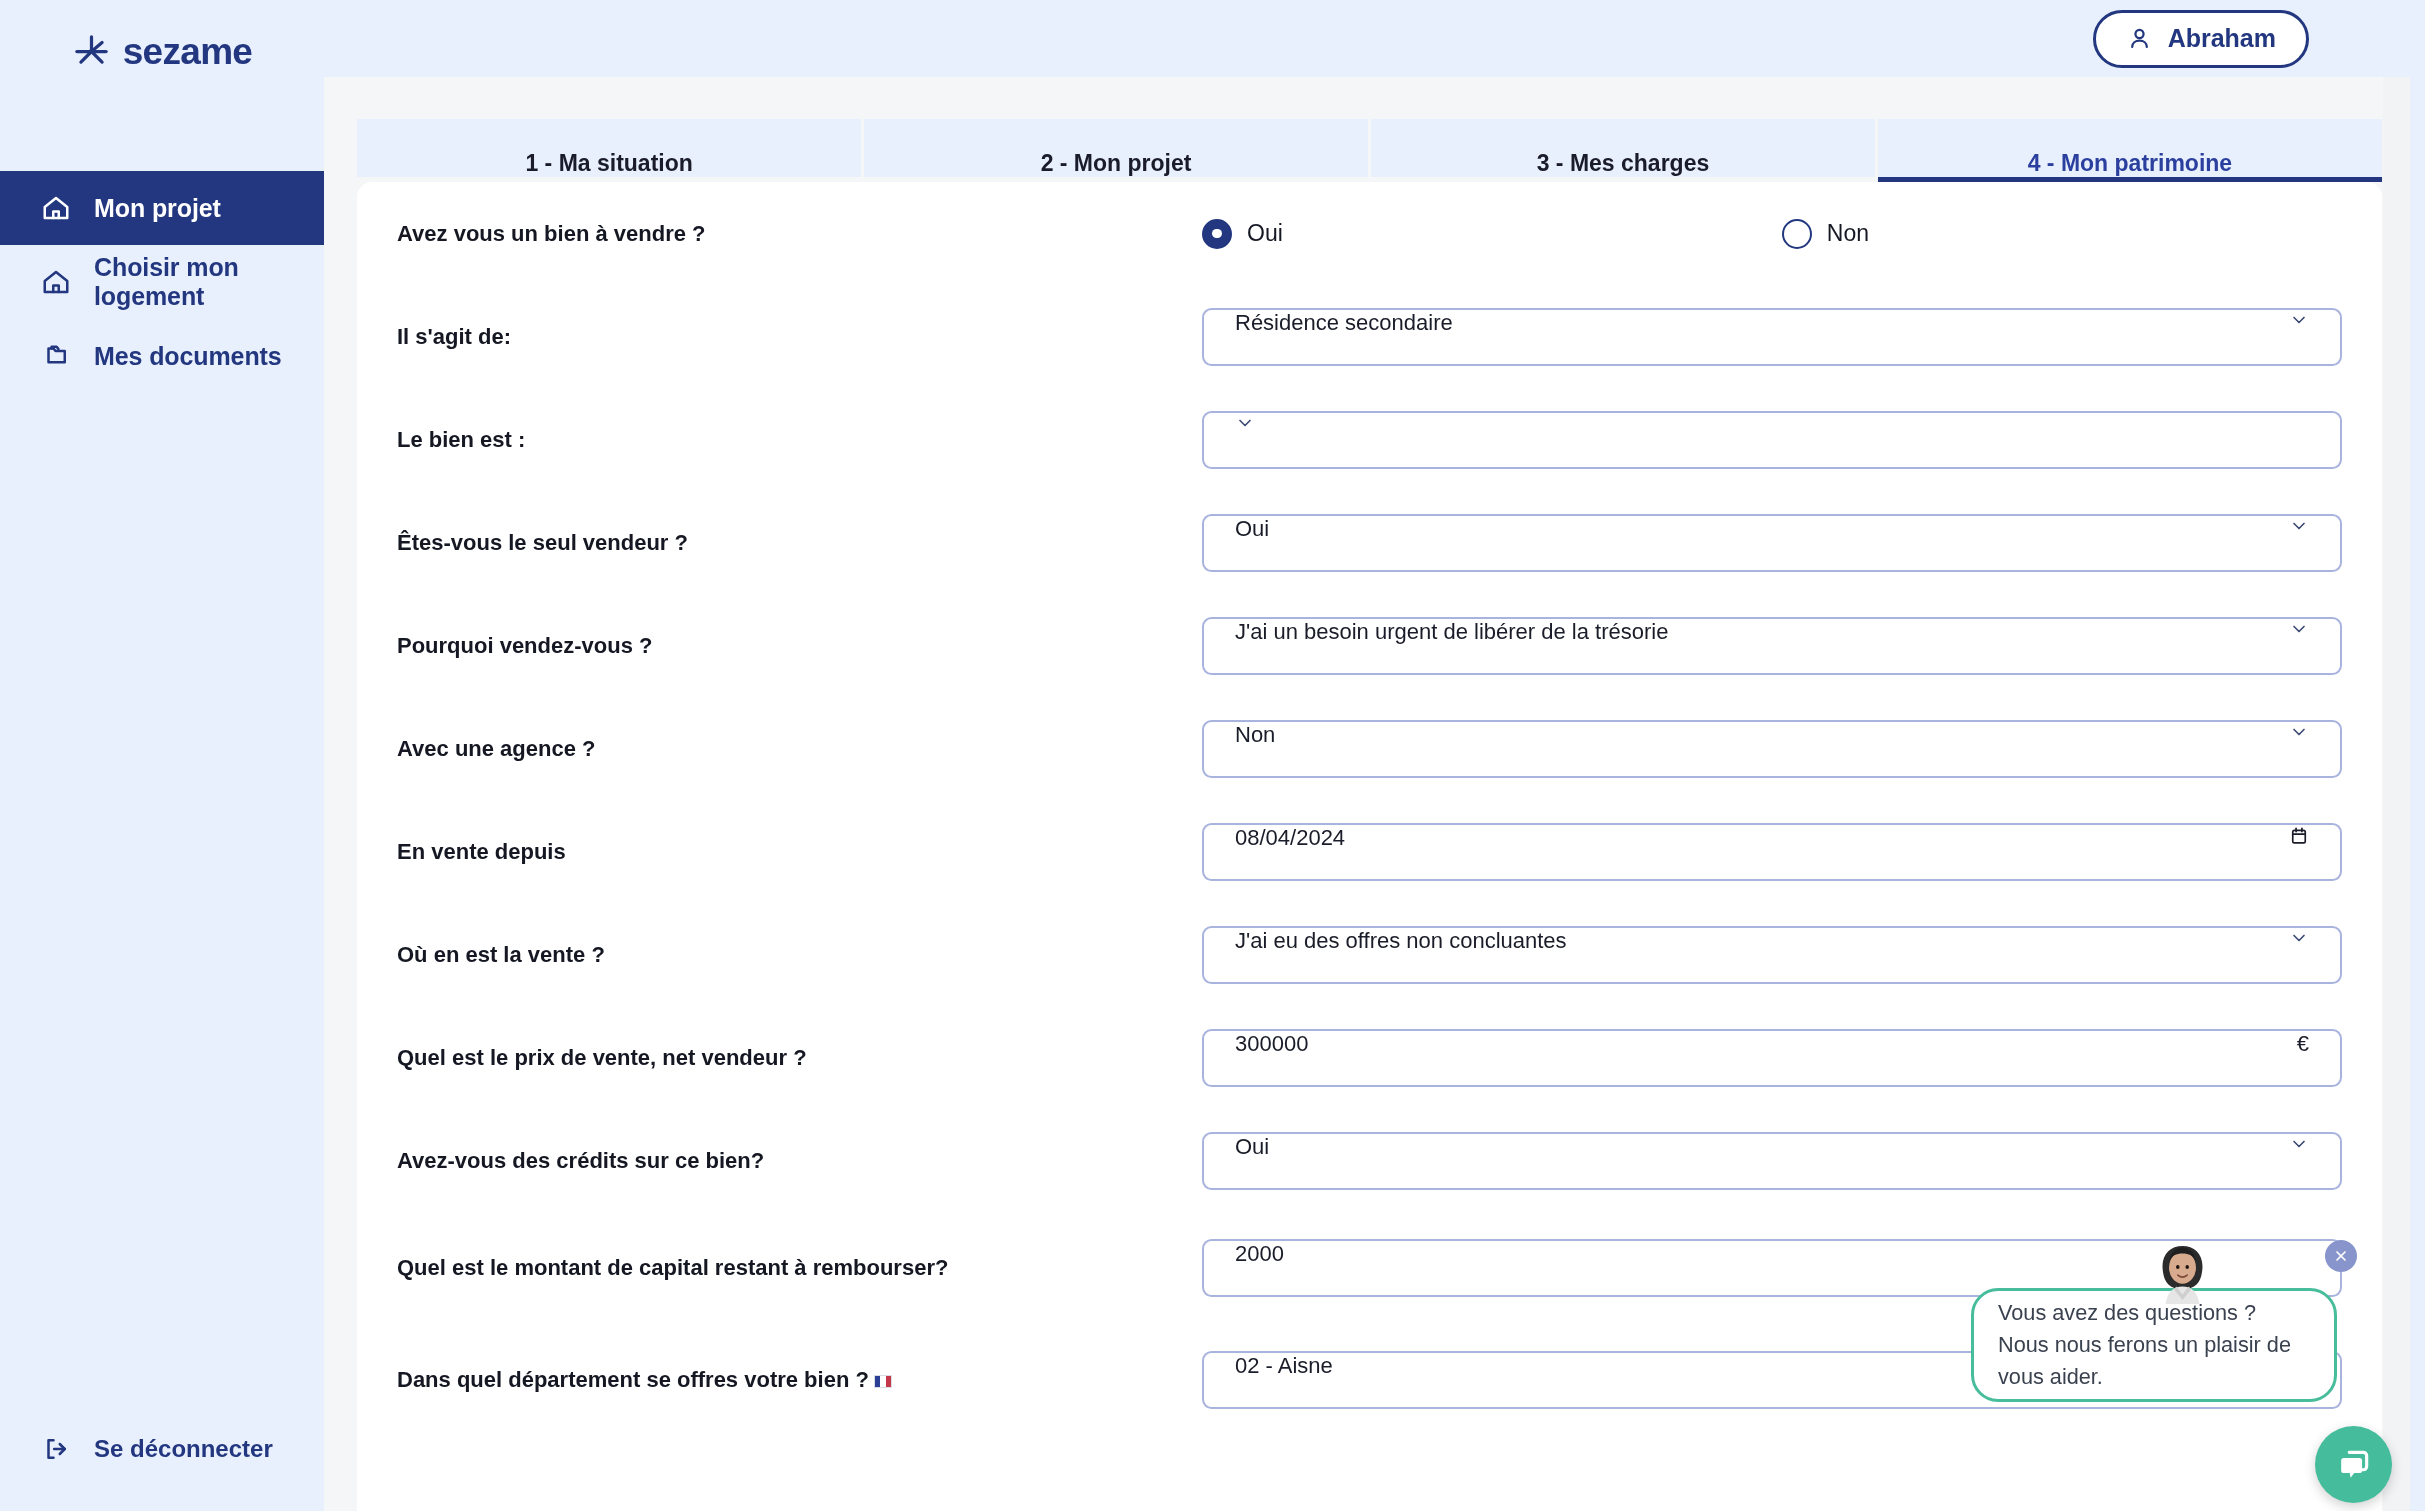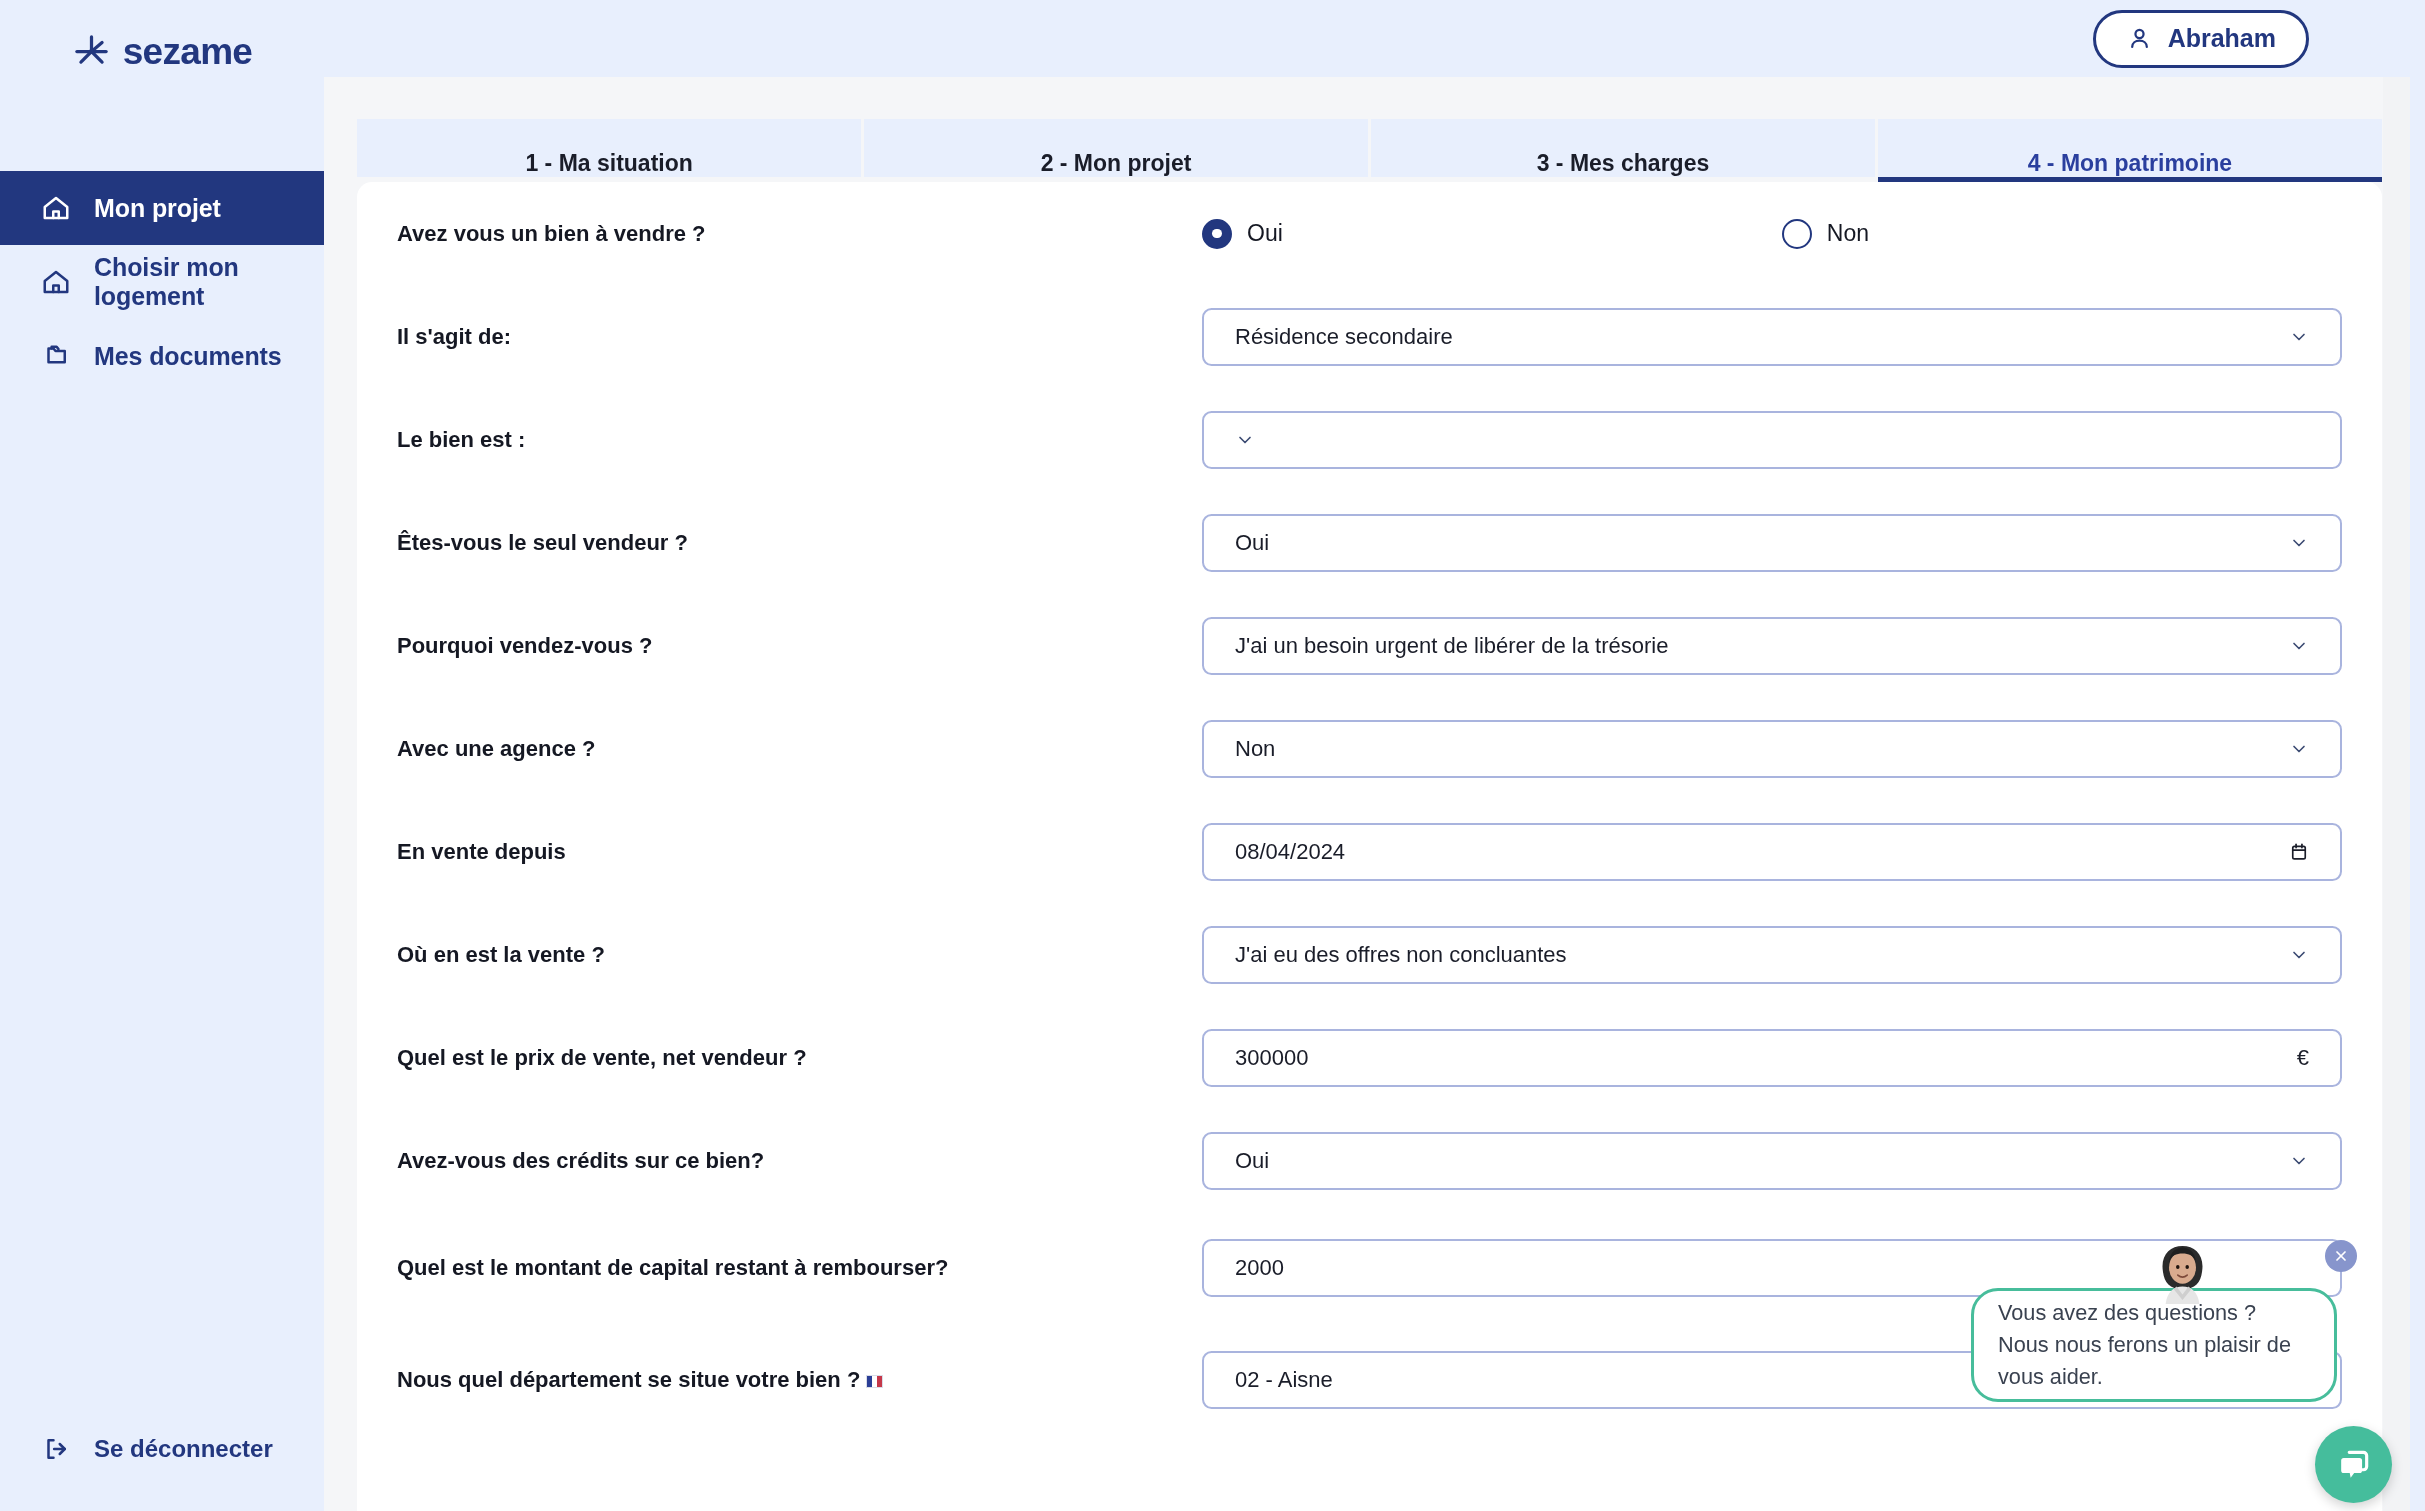--- a/index.html
+++ b/index.html
@@ -210,21 +210,20 @@
   }
 
   .ctrl { flex: 1 1 auto; position: relative; }
 
   .field {
     height: 58px;
     border: 2px solid #a9b4de;
     border-radius: 9.5px;
     background: #ffffff;
     display: flex;
-    align-items: center;
     padding: 0 31px;
     font-size: 22px;
     color: #1a1d29;
     position: relative;
     cursor: pointer;
   }
   .field .val { flex: 1 1 auto; }
 
   .chev { width: 20px; height: 20px; flex: 0 0 20px; display:block; }
   .suffix { font-size: 22px; color: #1a1d29; }
@@ -586,21 +585,21 @@
         <div class="row tall">
           <div class="lbl">Quel est le montant de capital restant à rembourser?</div>
           <div class="ctrl">
             <div class="field">
               <span class="val">2000</span>
             </div>
           </div>
         </div>
 
         <div class="row tall">
-          <div class="lbl"><span>Nous quel département se situe votre bien ?</span><span class="flag"></span></div>
+          <div class="lbl"><span>Dans quel département se offres votre bien ?</span><span class="flag"></span></div>
           <div class="ctrl">
             <div class="field">
               <span class="val">02 - Aisne</span>
               <span>
                 <svg class="chev" viewBox="0 0 24 24" fill="none" stroke="#3b4a72" stroke-width="2" stroke-linecap="round" stroke-linejoin="round">
                     <polyline points="6 9 12 15 18 9"></polyline>
                   </svg>
               </span>
             </div>
           </div>

